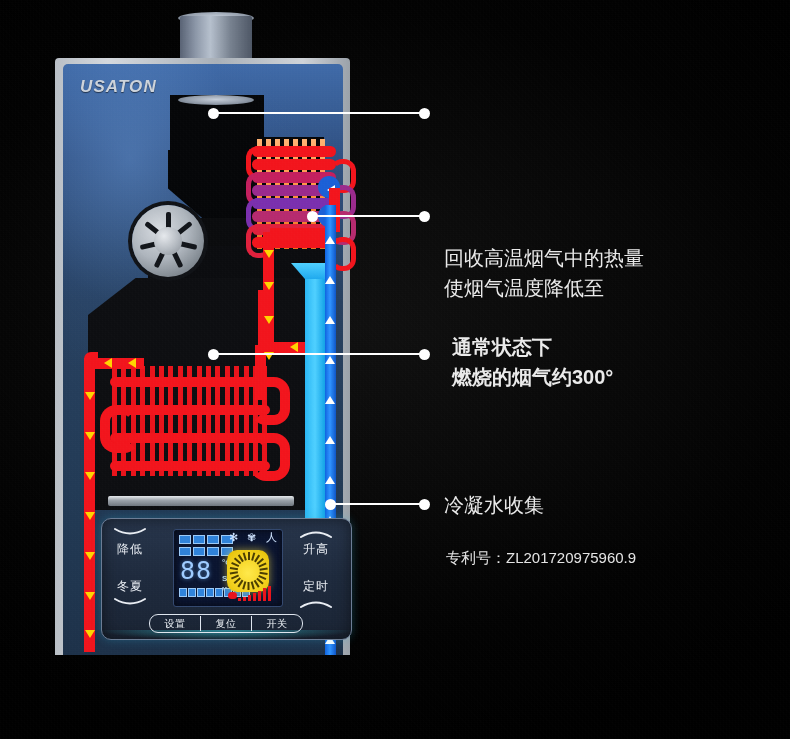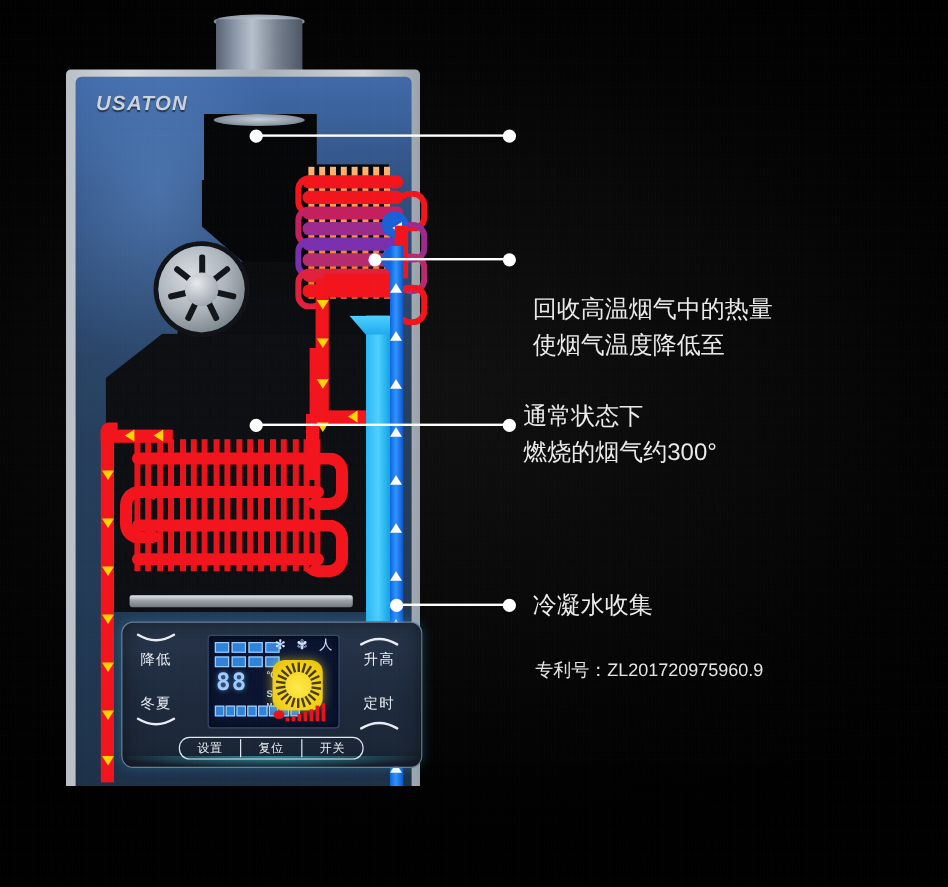--- a/index.html
+++ b/index.html
@@ -145,21 +145,21 @@
   .pbtn .lbl { display:block; letter-spacing: 1px; }
   .pbtn .chev-b { margin: 2px auto 0; }
 
   .lcd {
     position: absolute; left: 173px; top: 529px; width: 108px; height: 76px;
     background: #0a1430; border: 1px solid #33486e; border-radius: 3px;
     box-shadow: inset 0 0 8px rgba(0,0,0,.7);
   }
   .lcd-dig {
     position: absolute; color: #9ecbff; font-family: "DejaVu Sans Mono", monospace;
-    font-weight: bold; font-size: 20px; letter-spacing: 1px;
+    font-weight: normal; font-size: 25px; letter-spacing: 1px;
     text-shadow: 0 0 4px rgba(120,190,255,.6);
   }
   .lcd-sm { position: absolute; color: #a9d2ff; font-size: 8px; font-weight: bold; }
   .flame {
     position: absolute; left: 227px; top: 550px; width: 42px; height: 42px;
     background: radial-gradient(circle at 50% 55%, #ffe94a 0%, #f5d321 55%, #e0bc00 100%);
     border-radius: 10px;
     box-shadow: 0 0 9px rgba(255,225,60,.55);
   }
   .topicon { position: absolute; color: #cfe4ff; font-size: 11px; }
@@ -579,21 +579,21 @@
       <div style="position:absolute;left:325px;top:498.5px;width:11px;height:11px;border-radius:50%;background:#fff;"></div>
       <div style="position:absolute;left:419px;top:498.5px;width:11px;height:11px;border-radius:50%;background:#fff;"></div>
     </div>
 
 
   <div class="txt t-body" style="left:444px; top:243px;">
     <div>回收高温烟气中的热量</div>
     <div>使烟气温度降低至</div>
   </div>
 
-  <div class="txt t-body" style="left:436px; top:332px;">
+  <div class="txt t-body" style="left:452px; top:332px;font-weight:bold;">
     <div>通常状态下</div>
     <div>燃烧的烟气约300°</div>
   </div>
 
   <div class="txt t-body" style="left:444px; top:490px;">
     <div>冷凝水收集</div>
   </div>
 
   <div class="txt t-small" style="left:446px; top:549px;">专利号：ZL201720975960.9</div>
 

